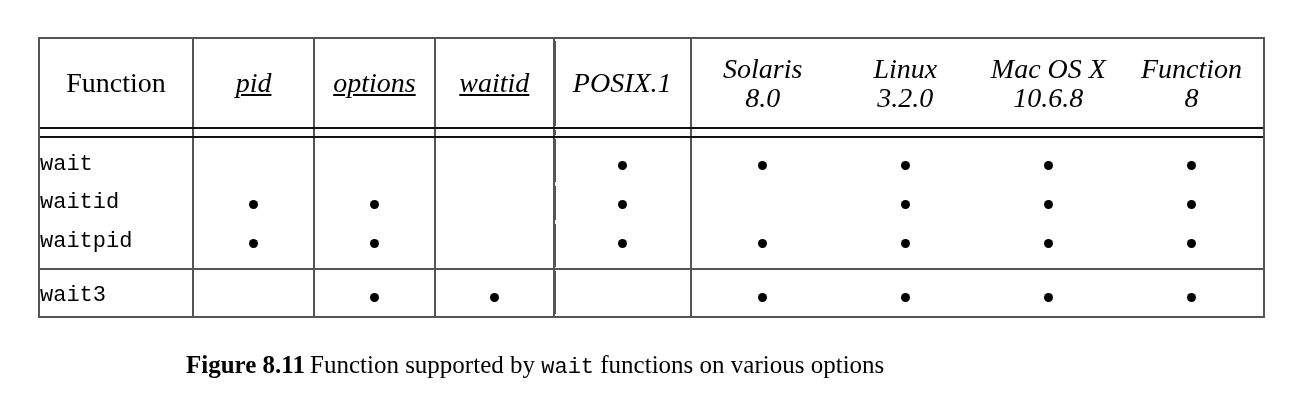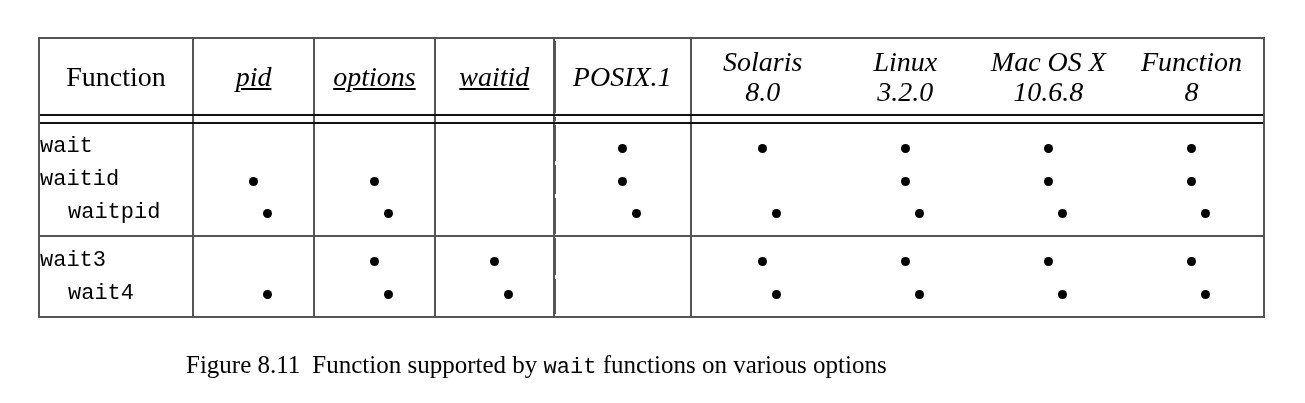--- a/index.html
+++ b/index.html
@@ -88,21 +88,21 @@
   
   tr.group-sep > td {
     border-bottom: 2px solid #555555;
   }
 
   
   tr.body-row > td {
     height: 29px;
   }
   tr.body-row.first-in-group > td { padding-top: 6px; }
-  tr.body-row.last-in-group  > td { padding-bottom: 6px; padding-left: 28px; }
+  tr.body-row.last-in-group  > td { padding-bottom: 6px; }
 
   .fn-name {
     font-family: "Liberation Mono", "DejaVu Sans Mono", monospace;
     font-size: 22px;
     text-align: left;
     padding-left: 18px;
     white-space: pre;
   }
 
   .mark-cell {
@@ -122,22 +122,22 @@
   #figure-caption {
     position: absolute;
     left: 186px;
     top: 350px;
     width: 940px;
     font-size: 25px;
     line-height: 1.2;
     white-space: nowrap;
   }
   #figure-caption .cap-label {
-    font-weight: normal;
-    margin-right: 12px;
+    font-weight: bold;
+    margin-right: 5px;
   }
   #figure-caption .cap-mono {
     font-family: "Liberation Mono", "DejaVu Sans Mono", monospace;
     font-size: 22px;
   }
 </style>
 </head>
 <body>
 
 <div id="figure-table">
@@ -242,31 +242,20 @@
         <td class="mark-cell vrule-single"><span class="dot off"></span></td>
         <td class="mark-cell vrule-single"><span class="dot"></span></td>
         <td class="mark-cell vrule-double"><span class="dot"></span></td>
         <td class="mark-cell vrule-single"><span class="dot off"></span></td>
         <td class="mark-cell"><span class="dot"></span></td>
         <td class="mark-cell"><span class="dot"></span></td>
         <td class="mark-cell"><span class="dot"></span></td>
         <td class="mark-cell"><span class="dot"></span></td>
       </tr>
 
-      <tr class="body-row last-in-group">
-        <td class="fn-name vrule-single">wait4</td>
-        <td class="mark-cell vrule-single"><span class="dot"></span></td>
-        <td class="mark-cell vrule-single"><span class="dot"></span></td>
-        <td class="mark-cell vrule-double"><span class="dot"></span></td>
-        <td class="mark-cell vrule-single"><span class="dot off"></span></td>
-        <td class="mark-cell"><span class="dot"></span></td>
-        <td class="mark-cell"><span class="dot"></span></td>
-        <td class="mark-cell"><span class="dot"></span></td>
-        <td class="mark-cell"><span class="dot"></span></td>
-      </tr>
 
     </tbody>
   </table>
 </div>
 
 <div id="figure-caption">
   <span class="cap-label">Figure 8.11</span><span>Function supported by</span> <span class="cap-mono">wait</span> <span>functions on various options</span>
 </div>
 
 </body></html>

